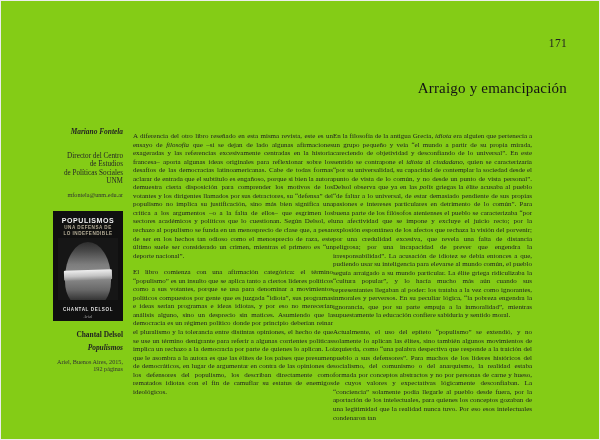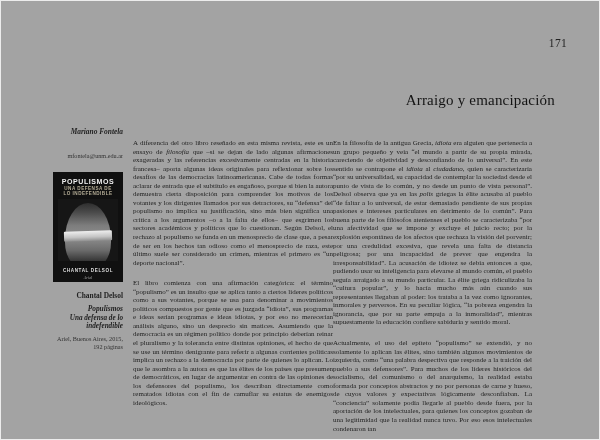--- a/index.html
+++ b/index.html
@@ -5,31 +5,31 @@
   html,body{margin:0;padding:0;}
   body{
     width:600px;height:440px;
     background:#ffffff;
     font-family:"Liberation Serif", serif;
     color:#1e1e1e;
     overflow:hidden;
   }
   .page{
     position:relative;width:600px;height:440px;
-    background:#a3a3a3;
+    background:#84cc16;
     box-shadow:inset 0 0 0 1px #ececec;
   }
   .page-number{
     position:absolute;top:37px;right:33px;
     font-size:11.5px;letter-spacing:0.3px;color:#222;
   }
   .article-title{
     position:absolute;top:80px;right:33px;
     font-size:15px;letter-spacing:0.2px;color:#141414;
-    font-weight:normal;margin:12px;text-align:center;
+    font-weight:normal;margin:0;text-align:center;
   }
   
   .sidebar{
     position:absolute;left:23px;top:127px;width:100px;
     text-align:right;
   }
   .author-name{
     font-style:italic;font-weight:bold;font-size:7.4px;line-height:9px;
     margin-bottom:16px;color:#222;
   }
@@ -80,61 +80,63 @@
   .cit-author{font-weight:bold;font-size:7.4px;line-height:9px;margin-bottom:5px;color:#222;}
   .cit-title{font-weight:bold;font-style:italic;font-size:7.4px;line-height:8.6px;color:#222;}
   .cit-sub div{font-weight:bold;font-style:italic;font-size:7.2px;line-height:8.3px;color:#222;}
   .cit-edition{margin-top:5px;}
   .cit-edition div{font-size:6.2px;line-height:7.4px;color:#333;}
   
   .col{position:absolute;top:127px;}
   .col-left{left:133px;width:200px;}
   .col-right{left:333px;width:199px;}
   .col p.para{
-    font-size:7px;line-height:8.55px;margin:12px 0 8px 0;
+    font-size:7px;line-height:8.55px;margin:5px 0 8px 0;
     text-align:justify;color:#222;
     hyphens:auto;-webkit-hyphens:auto;
   }
   .col p.para em{font-style:italic;}
 </style>
 </head>
 <body>
 
 <div class="page">
 
   <div class="page-number">171</div>
 
   <h1 class="article-title">Arraigo y emancipación</h1>
 
   <div class="sidebar">
     <div class="author-name">Mariano Fontela</div>
+    <div class="affiliation">
+      <div>Director del Centro</div>
+      <div>de Estudios</div>
+      <div>de Políticas Sociales</div>
+      <div>UNM</div>
+    </div>
     <div class="email">mfontela@unm.edu.ar</div>
 
     <div class="cover">
       <div class="cover-title">POPULISMOS</div>
       <div class="cover-sub">
         <div>UNA DEFENSA DE</div>
         <div>LO INDEFENDIBLE</div>
       </div>
       <div class="cover-photo">
         <div class="head">
           <div class="blindfold"></div>
         </div>
       </div>
       <div class="cover-author">CHANTAL DELSOL</div>
       <div class="cover-press">Ariel</div>
     </div>
 
     <div class="citation">
       <div class="cit-author">Chantal Delsol</div>
       <div class="cit-title">Populismos</div>
-      <div class="cit-sub">
-        <div>Una defensa de lo</div>
-        <div>indefendible</div>
-      </div>
       <div class="cit-edition">
         <div>Ariel, Buenos Aires, 2015,</div>
         <div>192 páginas</div>
       </div>
     </div>
   </div>
 
   <div class="col col-left">
       <p class="para"><span>A diferencia del otro libro reseñado en esta misma revista, este es un ensayo de </span><em>filosofía</em><span> que –si se dejan de lado algunas afirmaciones exageradas y las referencias excesivamente centradas en la historia francesa– aporta algunas ideas originales para reflexionar sobre los desafíos de las democracias latinoamericanas. Cabe de todas formas aclarar de entrada que el subtítulo es engañoso, porque si bien la autora demuestra cierta disposición para comprender los motivos de los votantes y los dirigentes llamados por sus detractores, su “defensa” del populismo no implica su justificación, sino más bien significa una crítica a los argumentos –o a la falta de ellos– que esgrimen los sectores académicos y políticos que lo cuestionan. Según Delsol, el rechazo al populismo se funda en un menosprecio de clase que, a pesar de ser en los hechos tan odioso como el menosprecio de raza, este último suele ser considerado un crimen, mientras el primero es “un deporte nacional”.</span></p>
       <p class="para"><span>El libro comienza con una afirmación categórica: el término “populismo” es un insulto que se aplica tanto a ciertos líderes políticos como a sus votantes, porque se usa para denominar a movimientos políticos compuestos por gente que es juzgada “idiota”, sus programas e ideas serían programas e ideas idiotas, y por eso no merecerían análisis alguno, sino un desprecio sin matices. Asumiendo que la democracia es un régimen político donde por principio deberían reinar el pluralismo y la tolerancia entre distintas opiniones, el hecho de que se use un término denigrante para referir a algunas corrientes políticas implica un rechazo a la democracia por parte de quienes lo aplican. Lo que le asombra a la autora es que las élites de los países que presumen de democráticos, en lugar de argumentar en contra de las opiniones de los defensores del populismo, los describan directamente como rematados idiotas con el fin de camuflar su estatus de enemigos ideológicos.</span></p>

